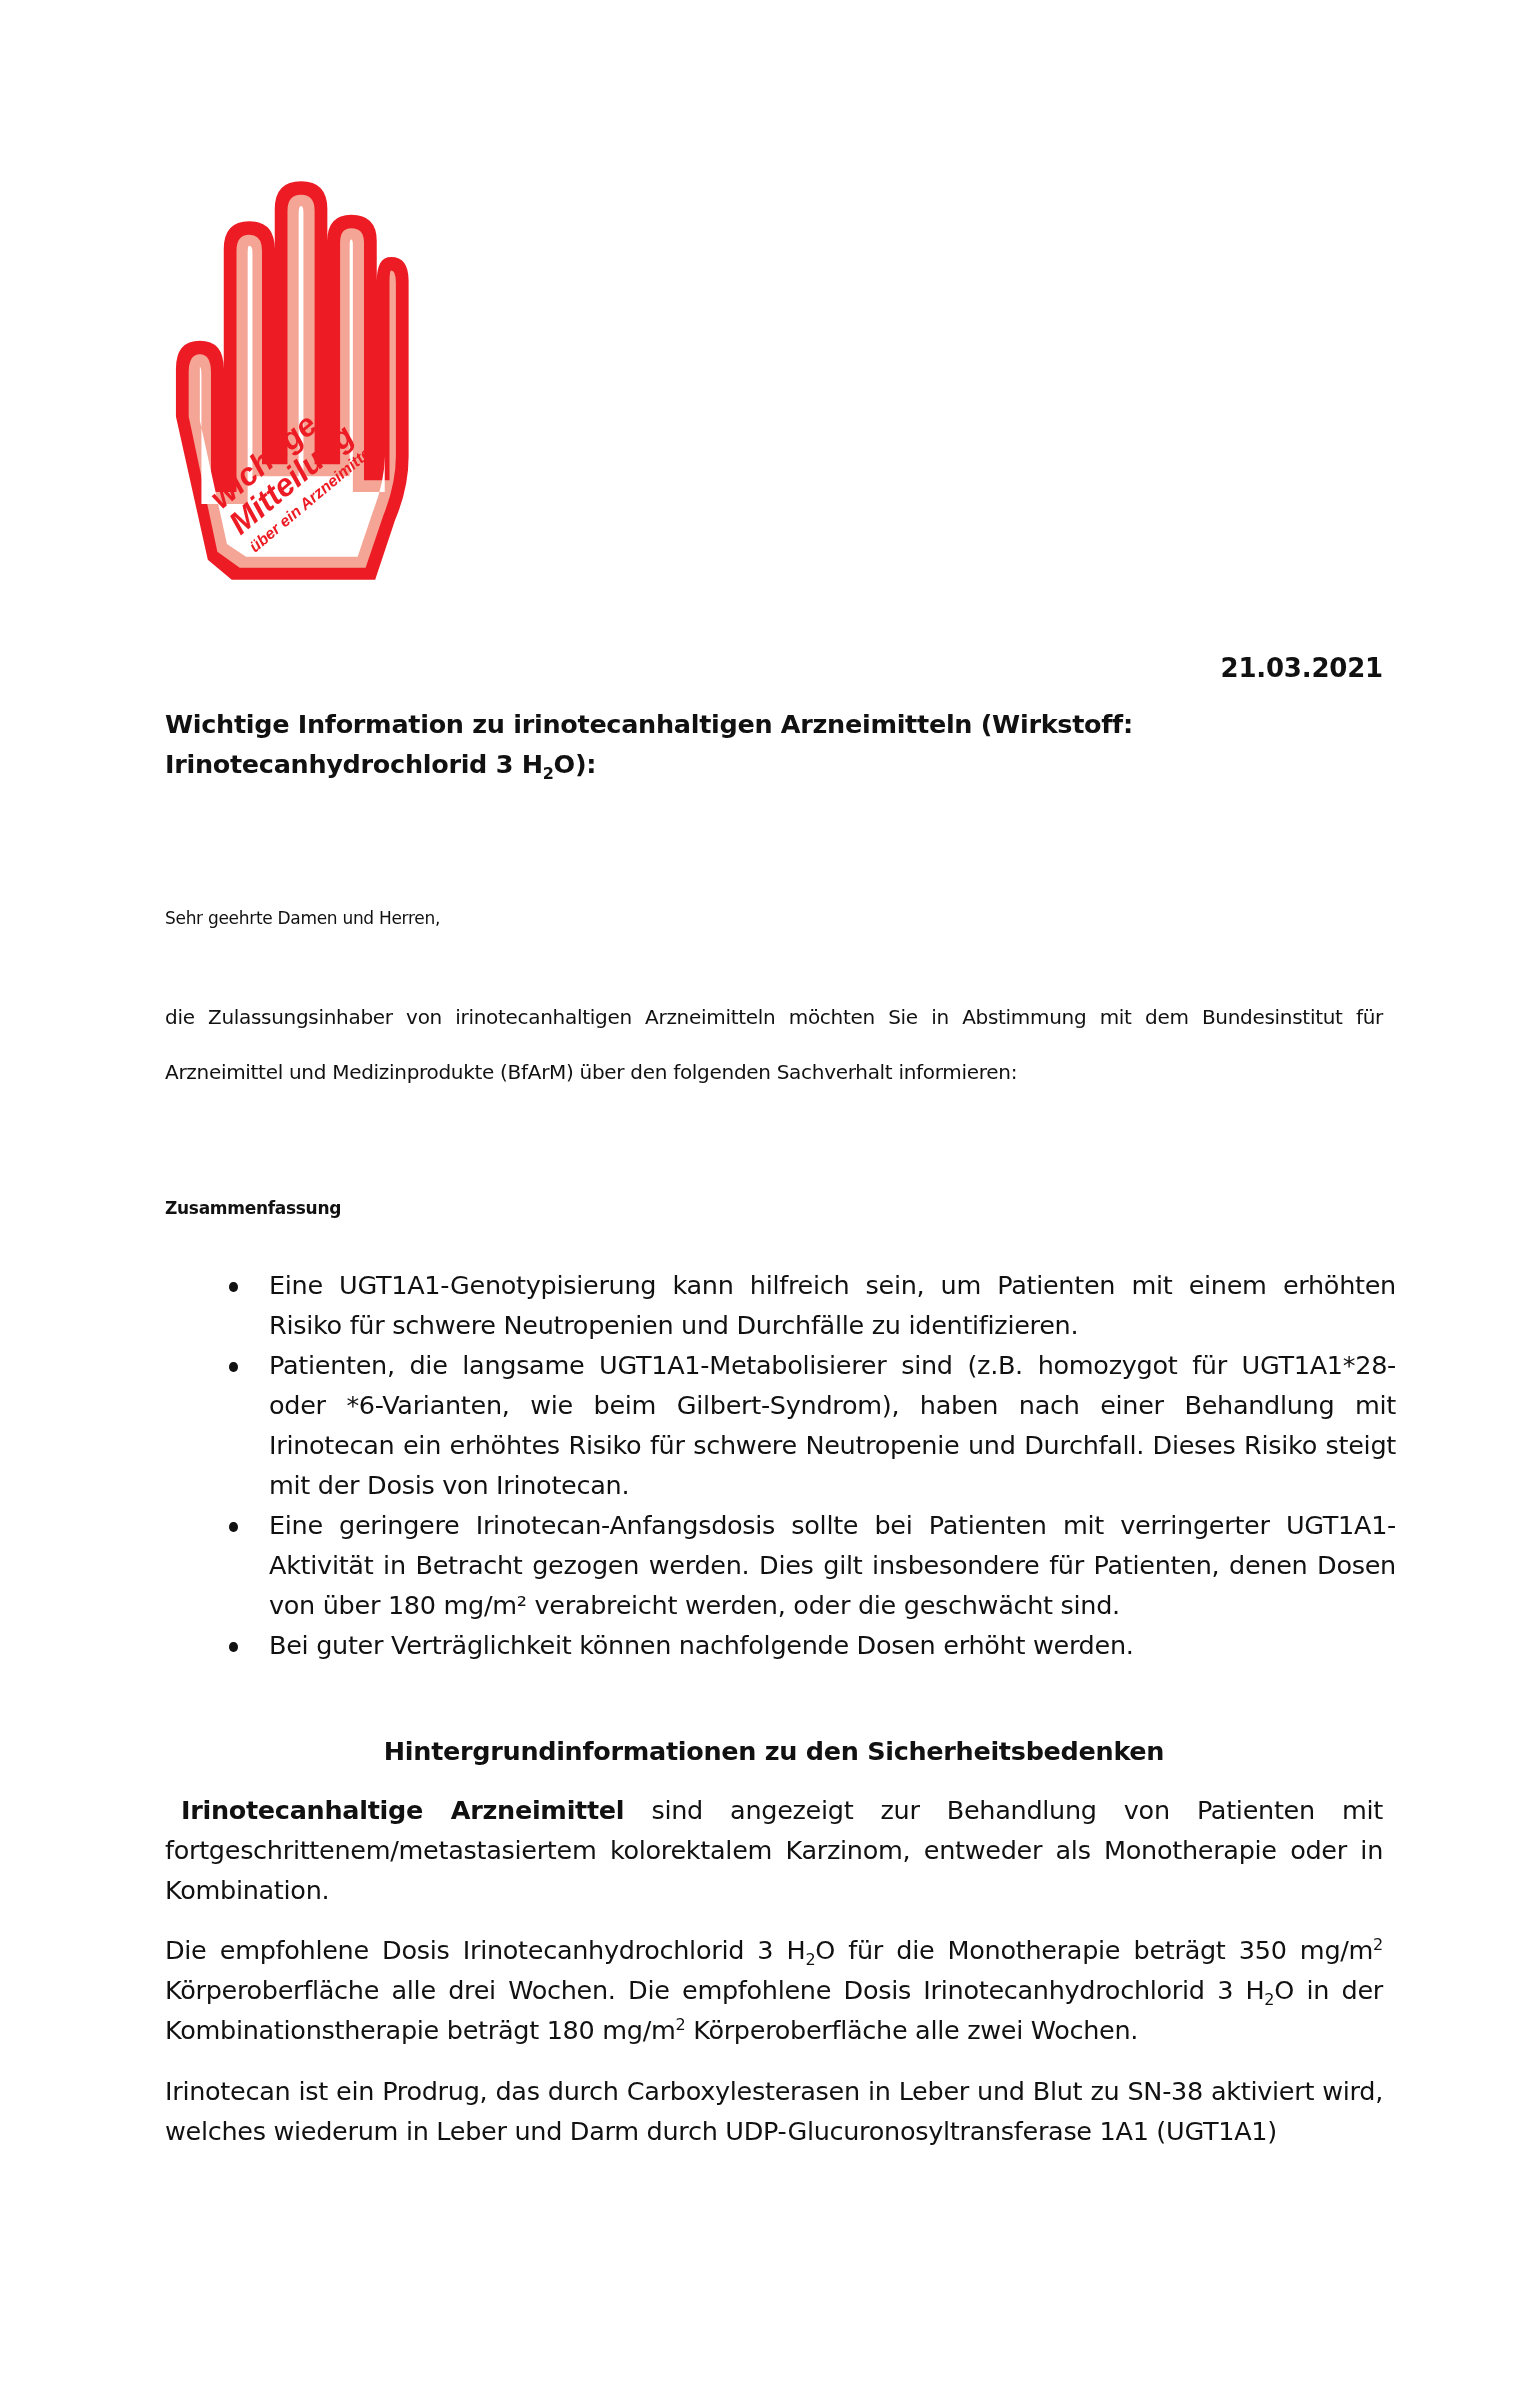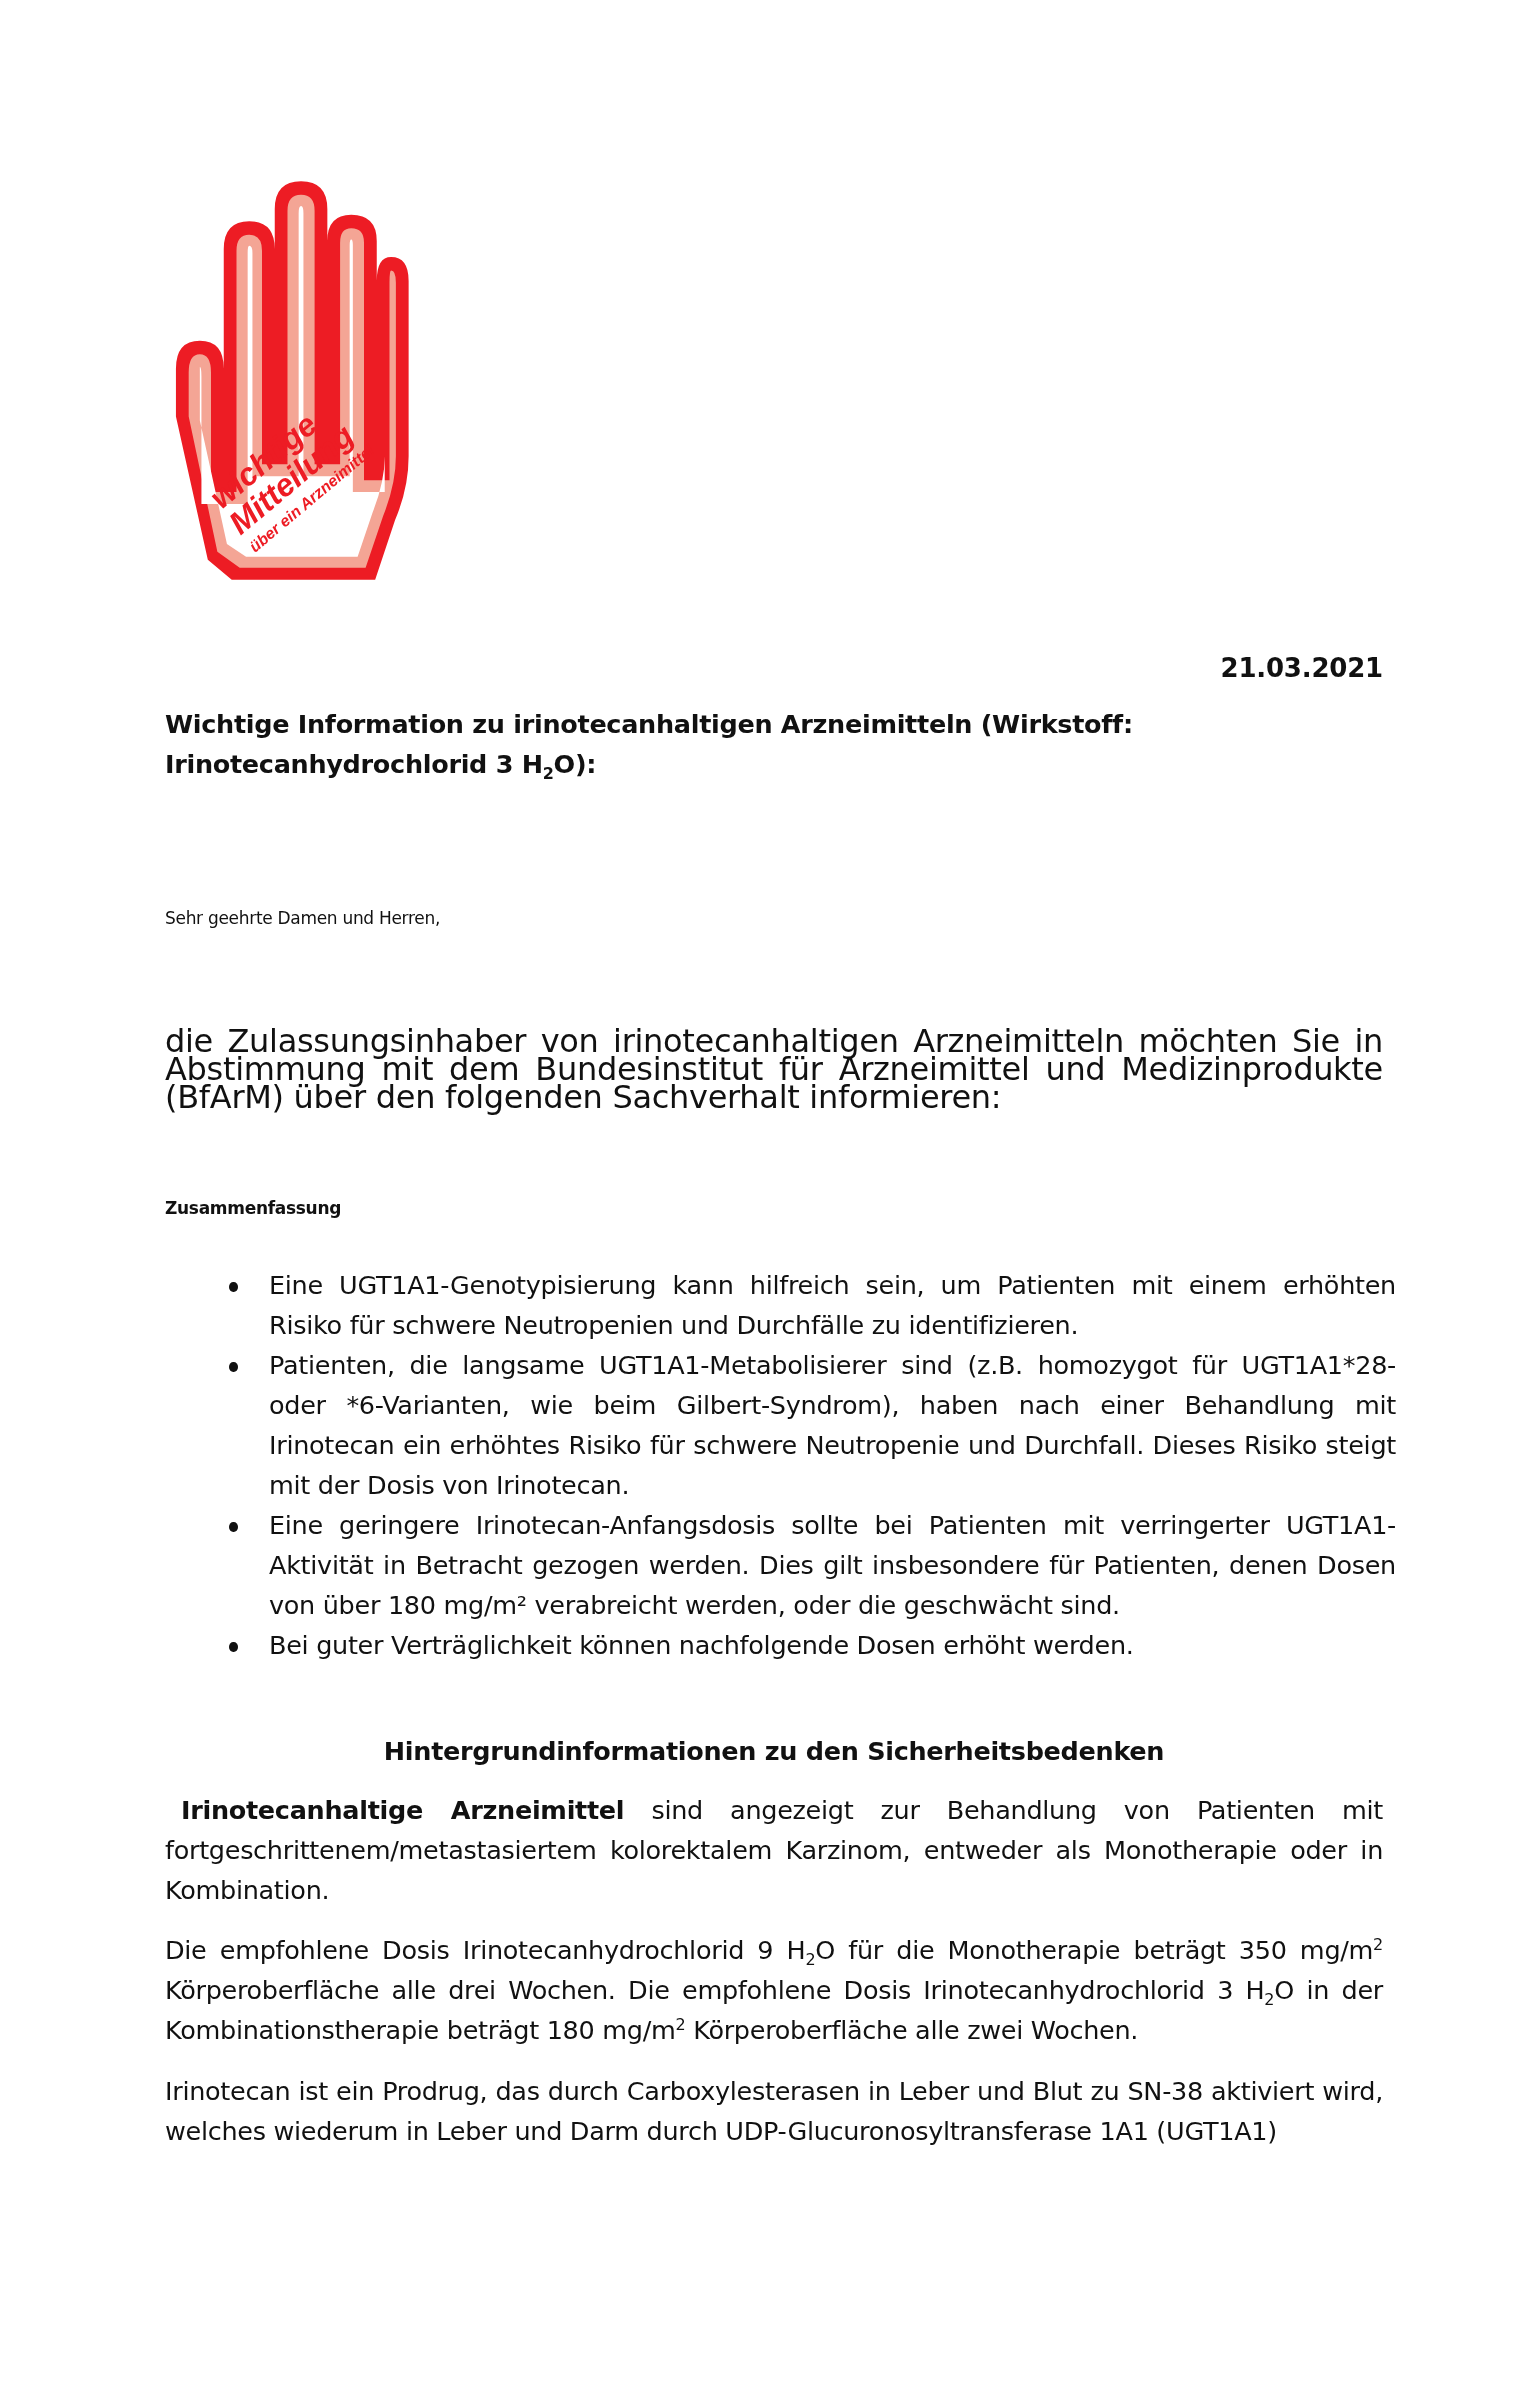--- a/index.html
+++ b/index.html
@@ -5,21 +5,21 @@
   html, body { margin:0; padding:0; background:#ffffff; }
   body { width:1533px; height:2389px; position:relative; overflow:hidden;
          font-family:"DejaVu Sans", "Liberation Sans", sans-serif; color:#111; }
   .page { position:absolute; left:0; top:0; width:1533px; height:2389px; }
   .logo { position:absolute; left:160px; top:177px; width:255px; height:423px; }
   .date { position:absolute; right:150px; top:653px; font-weight:bold; font-size:26px; letter-spacing:-0.2px; }
   .content { position:absolute; left:165px; width:1218px; }
   .h-title { top:704px; font-weight:bold; font-size:25.5px; line-height:40px; letter-spacing:-0.3px; }
   .h-sub { top:806px; font-weight:bold; font-size:25.5px; line-height:40px; letter-spacing:-0.3px; }
   .salutation { top:898px; font-size:17px; line-height:40px; letter-spacing:-0.3px; }
-  .intro { top:990px; font-size:32px; line-height:28px; text-align:justify; letter-spacing:-0.3px;margin-top:37px; }
+  .intro { top:990px; font-size:20px; line-height:55px; text-align:justify; letter-spacing:-0.3px; }
   .sec1 { top:1188px; font-weight:bold; font-size:17px; line-height:40px; letter-spacing:-0.3px; }
   .bullets { top:1252px; margin:13px; padding:0; list-style:none; font-size:25.5px; line-height:40px; letter-spacing:-0.3px; }
   .bullets li { position:relative; padding-left:91px; text-align:justify; }
   .bullets li .dot { position:absolute; left:51px; top:17px; width:8.8px; height:10.4px; border-radius:50%; background:#111; }
   .sec2 { top:1731px; font-weight:bold; font-size:25.5px; line-height:40px; letter-spacing:-0.3px;text-align:center; }
   .para { font-size:25.5px; line-height:40px; text-align:justify; letter-spacing:-0.3px; }
   .p1 { top:1790px; }
   .p2 { top:1930px; }
   .p3 { top:2071px; }
   .b { font-weight:bold;margin-left:16px; }
@@ -63,19 +63,19 @@
     <li><span class="dot"></span><span>Bei guter Verträglichkeit können nachfolgende Dosen erhöht werden.</span></li>
   </ul>
 
   <div class="content sec2">Hintergrundinformationen zu den Sicherheitsbedenken</div>
 
   <div class="content para p1">
     <span class="b">Irinotecanhaltige Arzneimittel</span><span> sind angezeigt zur Behandlung von Patienten mit fortgeschrittenem/metastasiertem kolorektalem Karzinom, entweder als Monotherapie oder in Kombination.</span>
   </div>
 
   <div class="content para p2">
-    <span>Die empfohlene Dosis Irinotecanhydrochlorid 9 H</span><sub>2</sub><span>O für die Monotherapie beträgt 350 mg/m</span><sup>2</sup><span> Körperoberfläche alle drei Wochen. Die empfohlene Dosis Irinotecanhydrochlorid 3 H</span><sub>2</sub><span>O in der Kombinationstherapie beträgt 180 mg/m</span><sup>2</sup><span> Körperoberfläche alle zwei Wochen.</span>
+    <span>Die empfohlene Dosis Irinotecanhydrochlorid 3 H</span><sub>2</sub><span>O für die Monotherapie beträgt 350 mg/m</span><sup>2</sup><span> Körperoberfläche alle drei Wochen. Die empfohlene Dosis Irinotecanhydrochlorid 3 H</span><sub>2</sub><span>O in der Kombinationstherapie beträgt 180 mg/m</span><sup>2</sup><span> Körperoberfläche alle zwei Wochen.</span>
   </div>
 
   <div class="content para p3">Irinotecan ist ein Prodrug, das durch Carboxylesterasen in Leber und Blut zu SN-38 aktiviert wird, welches wiederum in Leber und Darm durch UDP-Glucuronosyltransferase 1A1 (UGT1A1)</div>
 
 </div>
 
 
 </body></html>

